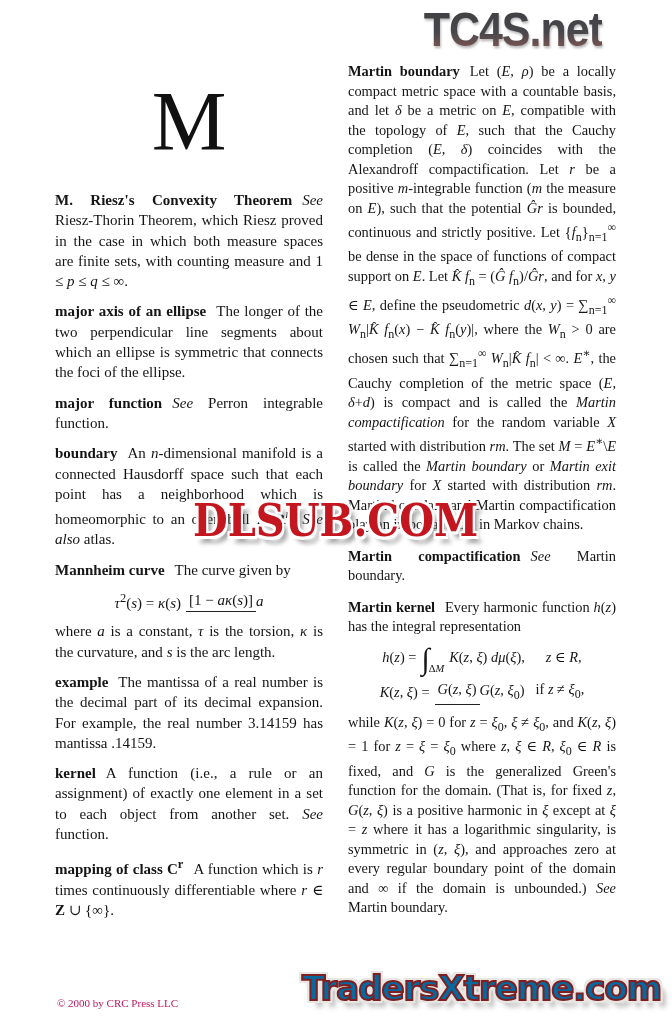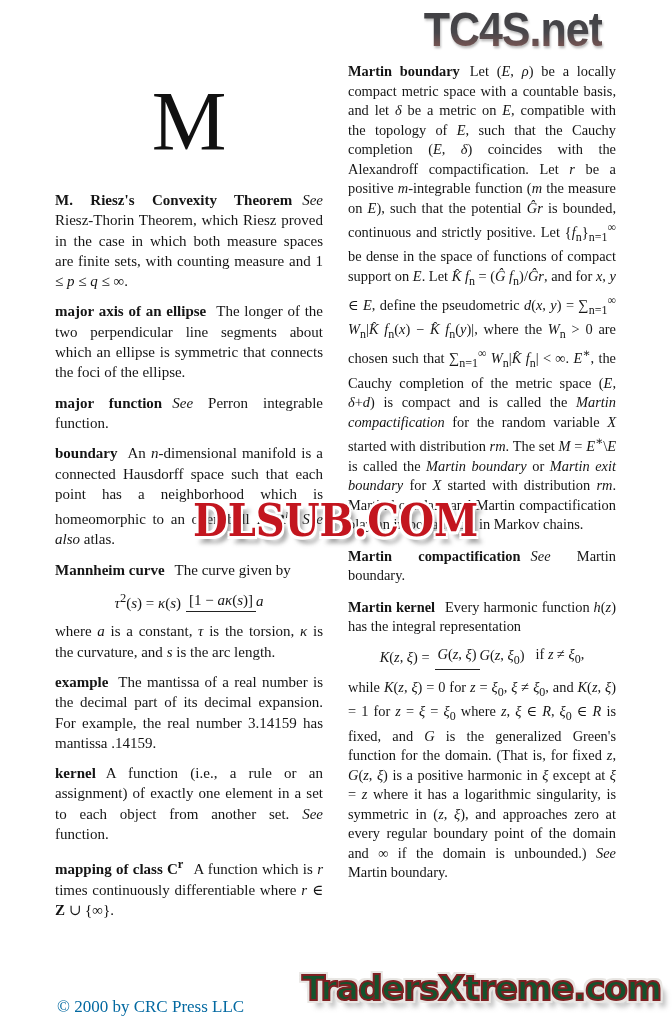--- a/index.html
+++ b/index.html
@@ -25,40 +25,40 @@
   .frac{display:inline-flex;text-align:center;vertical-align:middle;}
   .frac .num{border-bottom:1.3px solid #222;padding:0 3px 1px;}
   .frac .den{padding-top:1px;}
   .int-wrap{display:inline-flex;align-items:flex-end;}
   .int-sign{font-size:30px;line-height:0.9;font-style:normal;}
   .int-sub{font-size:10.5px;margin-left:-1px;margin-bottom:-7px;}
   .cond{margin-left:16px;}
   .cond-near{margin-left:6px;}
 
   
-  .footer{position:absolute;left:57px;top:997px;font-size:17px;color:#0369a1;}
+  .footer{position:absolute;left:57px;top:997px;font-size:11px;color:#be185d;}
 
   
   .wm{position:absolute;z-index:9;white-space:nowrap;}
   .wm-top{top:3px;right:0;font-family:"Liberation Sans",sans-serif;font-weight:bold;
           font-size:43px;letter-spacing:-1px;transform:scaleY(1.1);transform-origin:top right;
           color:#4a4043;filter:drop-shadow(1px 2px 1px rgba(60,60,60,0.35));}
   @supports ((-webkit-background-clip:text)){
     .wm-top{background:linear-gradient(180deg,#3e3e41 0%,#48474b 55%,#8a5a56 92%);
             -webkit-background-clip:text;background-clip:text;
             color:transparent;-webkit-text-fill-color:transparent;}
   }
   .wm-mid{top:499px;left:193px;font-family:"DejaVu Serif",serif;font-weight:bold;
           font-size:40px;line-height:1;letter-spacing:0px;transform:scaleY(1.1);
           transform-origin:top left;color:#c3161f;
           text-shadow:2px 0 0 #fff,-2px 0 0 #fff,0 2px 0 #fff,0 -2px 0 #fff,
                       2px 2px 0 #fff,-2px -2px 0 #fff,2px -2px 0 #fff,-2px 2px 0 #fff,
                       5px 6px 4px rgba(90,90,90,0.55);}
   .wm-bottom{top:968px;left:302px;font-family:"DejaVu Sans",sans-serif;font-weight:bold;
-             font-size:34px;line-height:1.2;letter-spacing:-1px;color:#14532d;
+             font-size:34px;line-height:1.2;letter-spacing:-1px;color:#0369a1;
              -webkit-text-stroke:2px #7e2022;
              text-shadow:3px 0 0 #e8e6e3,-3px 0 0 #e8e6e3,0 3px 0 #e8e6e3,0 -3px 0 #e8e6e3,
                          3px 3px 0 #e8e6e3,-3px -3px 0 #e8e6e3,3px -3px 0 #e8e6e3,-3px 3px 0 #e8e6e3,
                          6px 7px 5px rgba(120,120,120,0.5);}
 </style>
 </head>
 <body>
 
 <div class="page">
 
@@ -117,20 +117,29 @@
       <span class="term">Martin boundary</span><span>Let (<i>E</i>, <i>ρ</i>) be a locally compact metric space with a countable basis, and let <i>δ</i> be a metric on <i>E</i>, compatible with the topology of <i>E</i>, such that the Cauchy completion (<i>E</i>, <i>δ</i>) coincides with the Alexandroff compactification. Let <i>r</i> be a positive <i>m</i>-integrable function (<i>m</i> the measure on <i>E</i>), such that the potential <i>Ĝr</i> is bounded, continuous and strictly positive. Let {<i>f</i><sub>n</sub>}<sub>n=1</sub><sup>∞</sup> be dense in the space of functions of compact support on <i>E</i>. Let <i>K̂ f</i><sub>n</sub> = (<i>Ĝ f</i><sub>n</sub>)/<i>Ĝr</i>, and for <i>x</i>, <i>y</i> ∈ <i>E</i>, define the pseudometric <i>d</i>(<i>x</i>, <i>y</i>) = ∑<sub>n=1</sub><sup>∞</sup> <i>W</i><sub>n</sub>|<i>K̂ f</i><sub>n</sub>(<i>x</i>) − <i>K̂ f</i><sub>n</sub>(<i>y</i>)|, where the <i>W</i><sub>n</sub> &gt; 0 are chosen such that ∑<sub>n=1</sub><sup>∞</sup> <i>W</i><sub>n</sub>|<i>K̂ f</i><sub>n</sub>| &lt; ∞. <i>E</i><sup>∗</sup>, the Cauchy completion of the metric space (<i>E</i>, <i>δ</i>+<i>d</i>) is compact and is called the <i>Martin compactification</i> for the random variable <i>X</i> started with distribution <i>rm</i>. The set <i>M</i> = <i>E</i><sup>∗</sup>\<i>E</i> is called the <i>Martin boundary</i> or <i>Martin exit boundary</i> for <i>X</i> started with distribution <i>rm</i>. Martin boundary and Martin compactification play an important role in Markov chains.</span>
     </div>
 
     <div class="entry">
       <span class="term">Martin compactification</span><span><i>See</i> Martin boundary.</span>
     </div>
 
     <div class="entry">
       <span class="term">Martin kernel</span><span>Every harmonic function <i>h</i>(<i>z</i>) has the integral representation</span>
       <div class="formula">
+        <span><i>h</i>(<i>z</i>) =</span>
+          <span class="int-wrap">
+            <span class="int-sign">∫</span>
+            <span class="int-sub">Δ<i>M</i></span>
+          </span>
+          <span><i>K</i>(<i>z</i>, <i>ξ</i>) <i>dμ</i>(<i>ξ</i>),</span>
+          <span class="cond"><i>z</i> ∈ <i>R</i>,</span>
+      </div>
+      <div class="formula">
         <span><i>K</i>(<i>z</i>, <i>ξ</i>) =</span>
           <span class="frac">
             <span class="num"><i>G</i>(<i>z</i>, <i>ξ</i>)</span>
             <span class="den"><i>G</i>(<i>z</i>, <i>ξ</i><sub>0</sub>)</span>
           </span>
           <span class="cond-near">if <i>z</i> ≠ <i>ξ</i><sub>0</sub>,</span>
       </div>
       <div>while <i>K</i>(<i>z</i>, <i>ξ</i>) = 0 for <i>z</i> = <i>ξ</i><sub>0</sub>, <i>ξ</i> ≠ <i>ξ</i><sub>0</sub>, and <i>K</i>(<i>z</i>, <i>ξ</i>) = 1 for <i>z</i> = <i>ξ</i> = <i>ξ</i><sub>0</sub> where <i>z</i>, <i>ξ</i> ∈ <i>R</i>, <i>ξ</i><sub>0</sub> ∈ <i>R</i> is fixed, and <i>G</i> is the generalized Green's function for the domain. (That is, for fixed <i>z</i>, <i>G</i>(<i>z</i>, <i>ξ</i>) is a positive harmonic in <i>ξ</i> except at <i>ξ</i> = <i>z</i> where it has a logarithmic singularity, is symmetric in (<i>z</i>, <i>ξ</i>), and approaches zero at every regular boundary point of the domain and ∞ if the domain is unbounded.) <i>See</i> Martin boundary.</div>
     </div>
 

